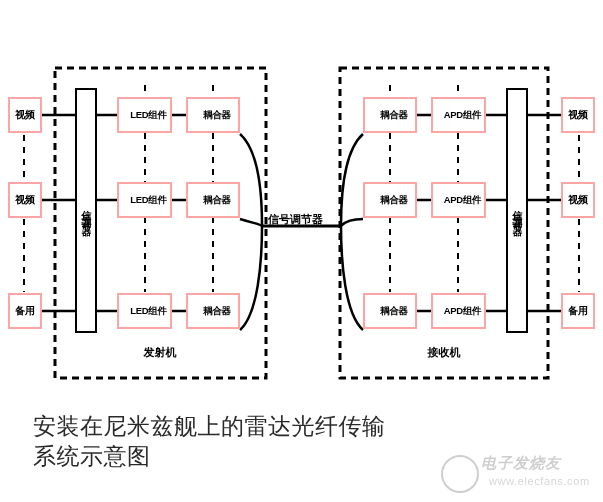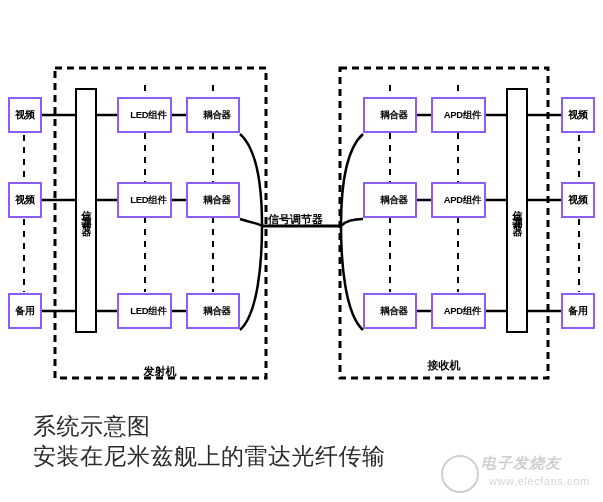--- a/index.html
+++ b/index.html
@@ -20,21 +20,21 @@
   #diagram-svg {
     position: absolute;
     left: 0;
     top: 0;
     width: 603px;
     height: 502px;
   }
   .node-box {
     position: absolute;
     box-sizing: border-box;
-    border: 2px solid #8b5cf6;
+    border: 2px solid #fca5a5;
     background: #ffffff;
     display: flex;
     align-items: center;
     justify-content: center;
     color: #000000;
     font-weight: bold;
     line-height: 1;
     letter-spacing: -0.3px;
   }
   .node-small {
@@ -214,21 +214,21 @@
   <div class="node-box node-tiny" style="left:186px; top:97px; width:54px; height:36px;">
     <span>耦合器</span>
   </div>
   <div class="node-box node-tiny" style="left:186px; top:182px; width:54px; height:36px;">
     <span>耦合器</span>
   </div>
   <div class="node-box node-tiny" style="left:186px; top:293px; width:54px; height:36px;">
     <span>耦合器</span>
   </div>
 
-  <div class="group-label" style="left:110px; top:345px; width:100px;margin-top:19px;">发射机</div>
+  <div class="group-label" style="left:110px; top:345px; width:100px;">发射机</div>
 
   <div class="trunk-label" style="left:268px; top:212px;">信号调节器</div>
 
   <div class="node-box node-tiny" style="left:363px; top:97px; width:54px; height:36px;">
     <span>耦合器</span>
   </div>
   <div class="node-box node-tiny" style="left:363px; top:182px; width:54px; height:36px;">
     <span>耦合器</span>
   </div>
   <div class="node-box node-tiny" style="left:363px; top:293px; width:54px; height:36px;">
@@ -252,25 +252,25 @@
   <div class="node-box node-small" style="left:561px; top:97px; width:34px; height:36px;">
     <span>视频</span>
   </div>
   <div class="node-box node-small" style="left:561px; top:182px; width:34px; height:36px;">
     <span>视频</span>
   </div>
   <div class="node-box node-small" style="left:561px; top:293px; width:34px; height:36px;">
     <span>备用</span>
   </div>
 
-  <div class="group-label" style="left:394px; top:358px; width:100px;">接收机</div>
+  <div class="group-label" style="left:394px; top:345px; width:100px;">接收机</div>
 
   <div id="caption">
+    <div>安装在尼米兹舰上的雷达光纤传输</div>
     <div>系统示意图</div>
-    <div>安装在尼米兹舰上的雷达光纤传输</div>
   </div>
 
   <div id="watermark">
     <div class="wm-mark"></div>
     <div class="wm-cn">电子发烧友</div>
     <div class="wm-url">www.elecfans.com</div>
   </div>
 
 </div>
 

